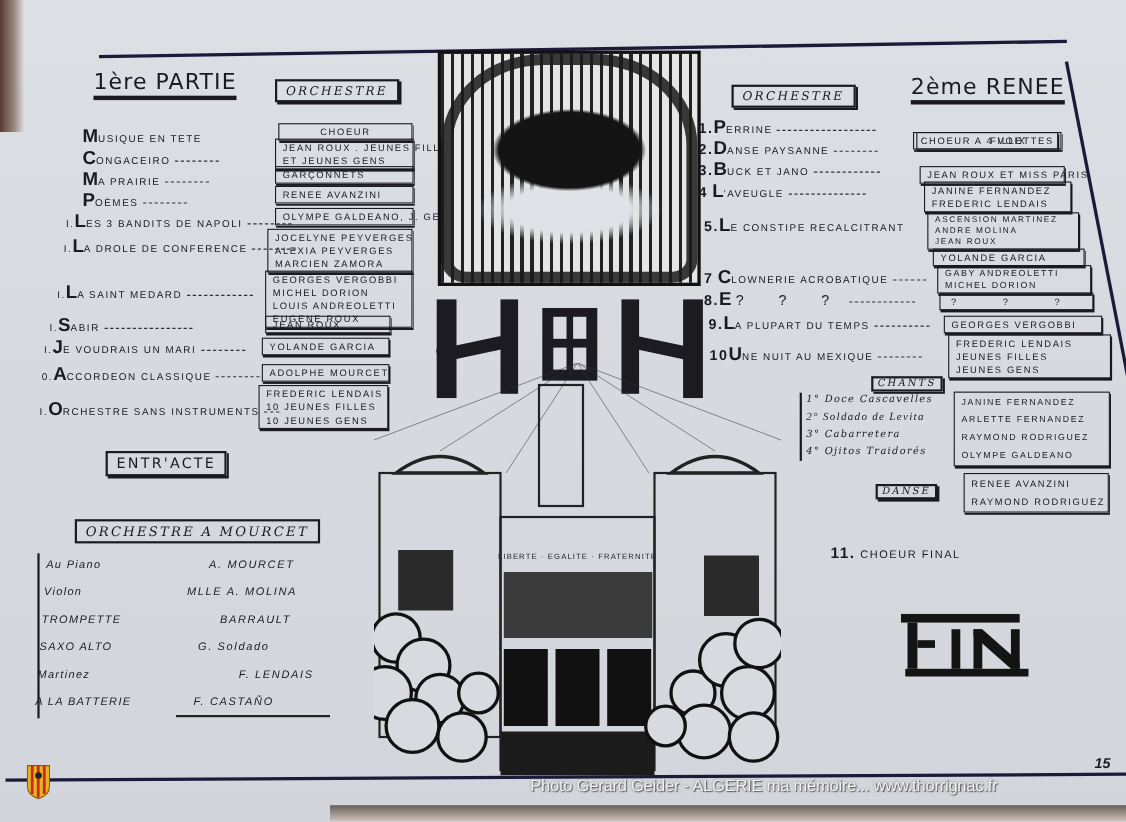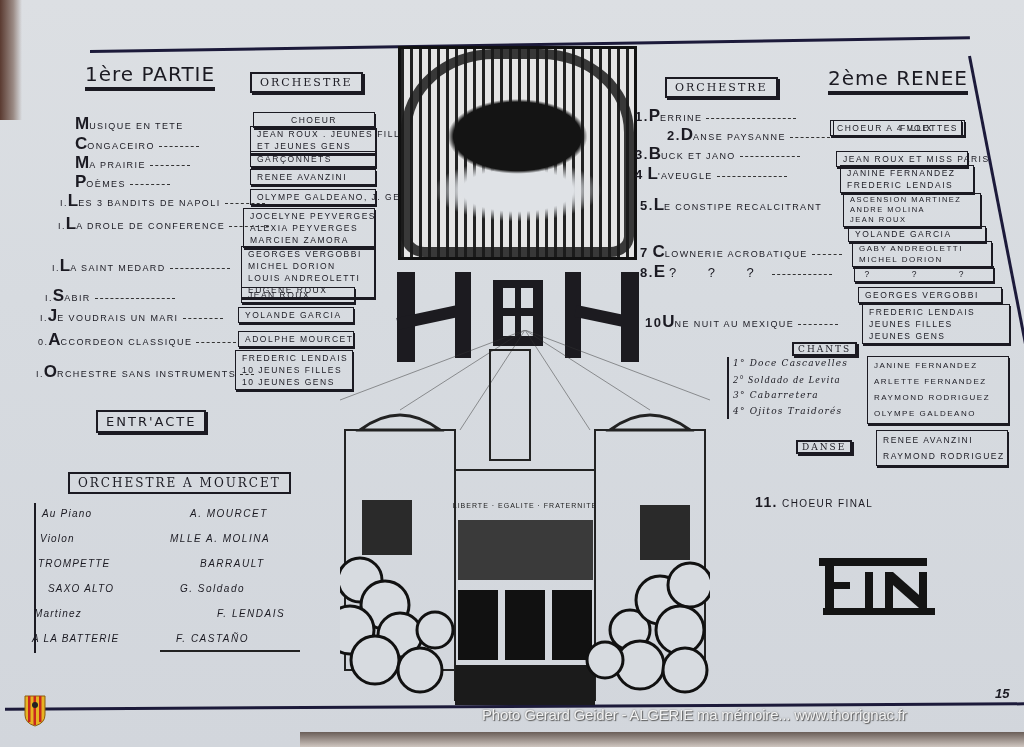--- a/index.html
+++ b/index.html
@@ -13,21 +13,21 @@
        border-top:3px solid #1c1a3a;transform:rotate(-0.9deg);transform-origin:left;}
   .frame-right{position:absolute;left:968px;top:56px;width:0;height:300px;
        border-left:3px solid #1c1a3a;transform:rotate(-11deg);transform-origin:top;}
   .frame-bottom{position:absolute;left:5px;top:705px;width:1020px;height:0;
        border-top:3px solid #1c1a3a;transform:rotate(-0.3deg);}
   .page-edge{position:absolute;left:300px;top:732px;width:724px;height:15px;
        background:linear-gradient(180deg,#6a5e58,#cfc6c0);}
   .partie{position:absolute;font-size:20px;font-family:"DejaVu Sans",sans-serif;
        letter-spacing:1px;border-bottom:4px solid #1b1a22;padding-bottom:1px;}
   .tag{position:absolute;border:2px solid #1b1a22;box-shadow:2px 2px 0 #1b1a22;
-       font-family:"DejaVu Serif",serif;font-size:11px;letter-spacing:2px;
+       font-family:"DejaVu Serif",serif;font-style:italic;font-size:11px;letter-spacing:2px;
        padding:2px 8px;background:transparent;text-transform:uppercase;}
   .item{position:absolute;font-size:9px;letter-spacing:1.4px;text-transform:uppercase;white-space:nowrap;}
   .item b{font-size:17px;font-weight:bold;letter-spacing:0;}
   .item .lead{display:inline-block;border-bottom:1px dashed #333;width:40px;margin-left:4px;vertical-align:middle;}
   .box{position:absolute;border:1.5px solid #1b1a22;box-shadow:1px 2px 0 #1b1a22;
        font-size:8.5px;letter-spacing:1.5px;text-transform:uppercase;line-height:12px;padding:1px 6px;white-space:nowrap;}
   .box div{white-space:nowrap;}
   .orch-row{position:absolute;font-size:10px;font-style:italic;letter-spacing:1.2px;white-space:nowrap;}
   .orch-name{position:absolute;font-size:10px;font-style:italic;letter-spacing:1.5px;text-transform:uppercase;white-space:nowrap;}
   .cover{position:absolute;left:398px;top:46px;width:233px;height:208px;border:3px solid #111;
@@ -117,21 +117,21 @@
   <div class="tag" style="left:96px;top:410px;font-style:normal;font-family:'DejaVu Sans',sans-serif;font-size:13px;">ENTR'ACTE</div>
   <div class="tag" style="left:68px;top:472px;font-size:12px;box-shadow:none;">ORCHESTRE A MOURCET</div>
   <div class="chant-bracket" style="left:34px;top:503px;height:150px;"></div>
 
   <div class="orch-row" style="left:42px;top:508px;">Au Piano</div>
   <div class="orch-name" style="left:190px;top:508px;">A. MOURCET</div>
   <div class="orch-row" style="left:40px;top:533px;">Violon</div>
   <div class="orch-name" style="left:170px;top:533px;">Mlle A. MOLINA</div>
   <div class="orch-row" style="left:38px;top:558px;text-transform:uppercase;">TROMPETTE</div>
   <div class="orch-name" style="left:200px;top:558px;">BARRAULT</div>
-  <div class="orch-row" style="left:36px;top:583px;text-transform:uppercase;padding-left:12px;">SAXO ALTO</div>
+  <div class="orch-row" style="left:36px;top:583px;text-transform:uppercase;">SAXO ALTO</div>
   <div class="orch-name" style="left:180px;top:583px;text-transform:none;">G. Soldado</div>
   <div class="orch-row" style="left:34px;top:608px;">Martinez</div>
   <div class="orch-name" style="left:176px;top:608px;margin-left:41px;">F. LENDAIS</div>
   <div class="orch-row" style="left:32px;top:633px;text-transform:uppercase;">A LA BATTERIE</div>
   <div class="orch-name" style="left:176px;top:633px;">F. CASTAÑO</div>
   <div class="line" style="left:160px;top:650px;width:140px;border-top:2px solid #222;"></div>
 
   <div class="cover"></div>
   <svg class="hbh" viewBox="0 0 248 90">
     <g fill="#1c1b20">
@@ -189,26 +189,27 @@
         <circle cx="345" cy="340" r="22"></circle>
         <circle cx="265" cy="330" r="18"></circle>
     </g>
     <text x="185" y="178" font-size="7" text-anchor="middle" fill="#222" letter-spacing="1">LIBERTE · EGALITE · FRATERNITE</text>
   </svg>
 
   <div class="tag" style="left:665px;top:77px;">ORCHESTRE</div>
   <div class="partie" style="left:828px;top:66px;">2ème RENEE</div>
 
   <div class="item" style="left:635px;top:106px;"><span style="font-size:13px;font-weight:bold">1.</span><b>P</b><span>errine</span><span class="lead" style="width:90px"></span></div>
-  <div class="item" style="left:635px;top:125px;padding-left:32px;"><span style="font-size:13px;font-weight:bold">2.</span><b>D</b><span>anse paysanne</span><span class="lead"></span></div>
+  <div class="item" style="left:635px;top:125px;"><span style="font-size:13px;font-weight:bold">2.</span><b>D</b><span>anse paysanne</span><span class="lead"></span></div>
   <div class="item" style="left:635px;top:144px;"><span style="font-size:13px;font-weight:bold">3.</span><b>B</b><span>uck et Jano</span><span class="lead" style="width:60px"></span></div>
   <div class="item" style="left:635px;top:164px;"><span style="font-size:13px;font-weight:bold">4</span> <b>L</b><span>'aveugle</span><span class="lead" style="width:70px"></span></div>
   <div class="item" style="left:640px;top:195px;"><span style="font-size:13px;font-weight:bold">5.</span><b>L</b><span>e constipe recalcitrant</span></div>
   <div class="item" style="left:640px;top:242px;"><span style="font-size:13px;font-weight:bold">7</span> <b>C</b><span>lownerie acrobatique</span><span class="lead" style="width:30px"></span></div>
   <div class="item" style="left:640px;top:262px;"><span style="font-size:13px;font-weight:bold">8.</span><b>E</b> <span style="font-size:13px;letter-spacing:14px">?  ?  ?</span><span class="lead" style="width:60px"></span></div>
+  <div class="item" style="left:644px;top:284px;"><span style="font-size:13px;font-weight:bold">9.</span><b>L</b><span>a plupart du temps</span><span class="lead" style="width:50px"></span></div>
   <div class="item" style="left:645px;top:312px;"><span style="font-size:13px;font-weight:bold">10</span><b>U</b><span>ne nuit au mexique</span><span class="lead" style="width:40px"></span></div>
 
   <div class="box" style="left:830px;top:120px;width:118px;">
       <div>CHOEUR A 4 VOIX</div>
     </div>
   <div class="box" style="left:833px;top:120px;width:118px;text-align:right;">
       <div>FILLETTES</div>
     </div>
   <div class="box" style="left:836px;top:151px;width:118px;">
       <div>JEAN ROUX et Miss PARIS</div>

